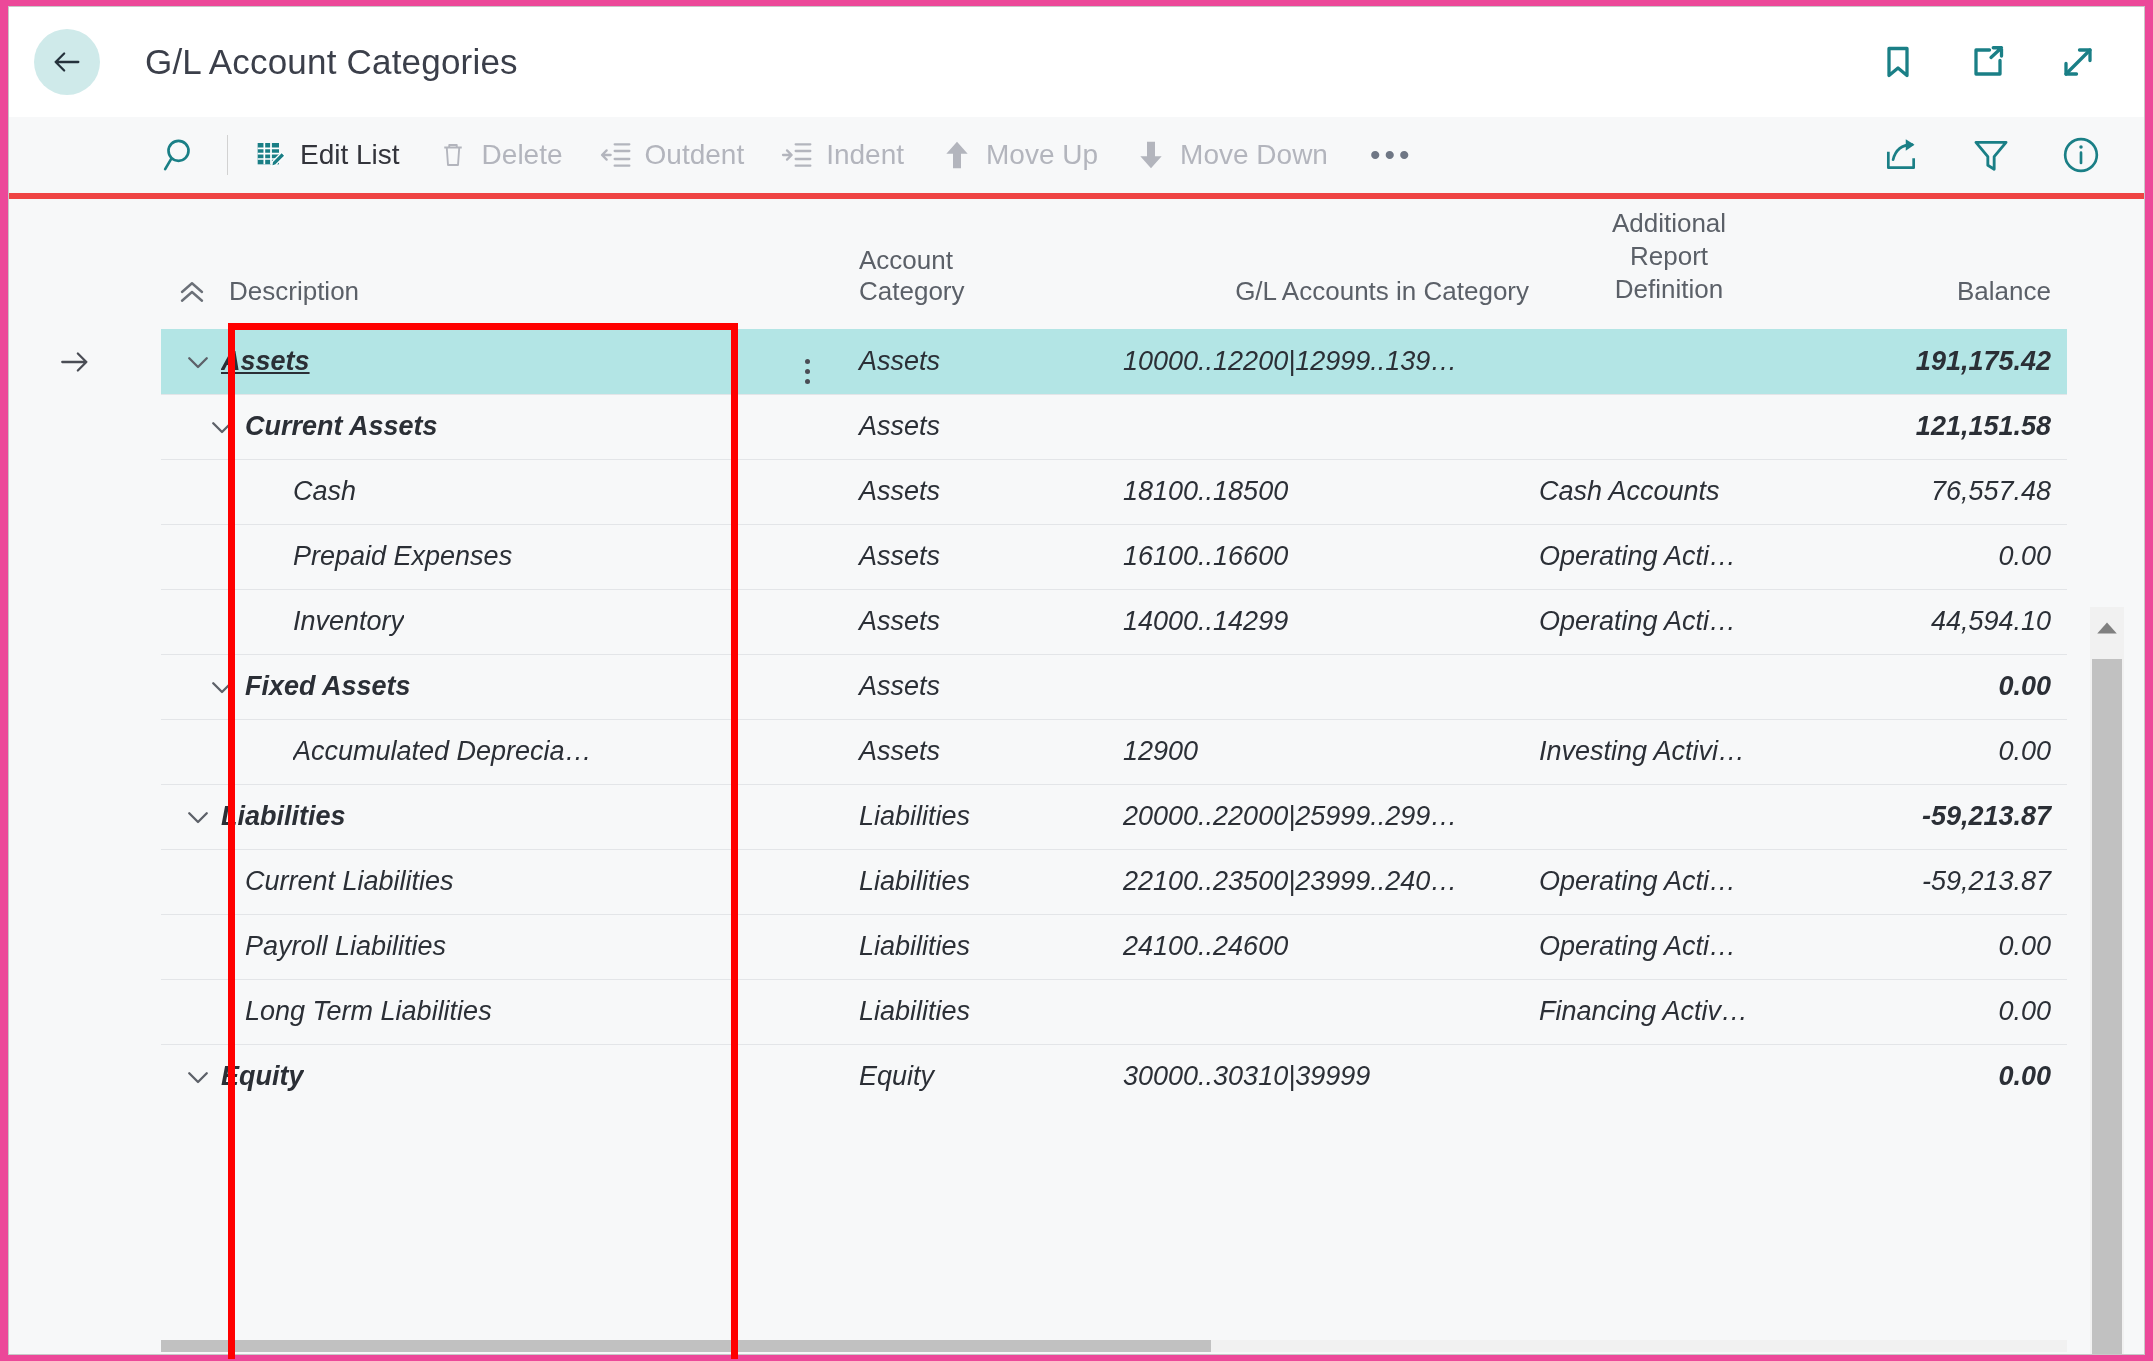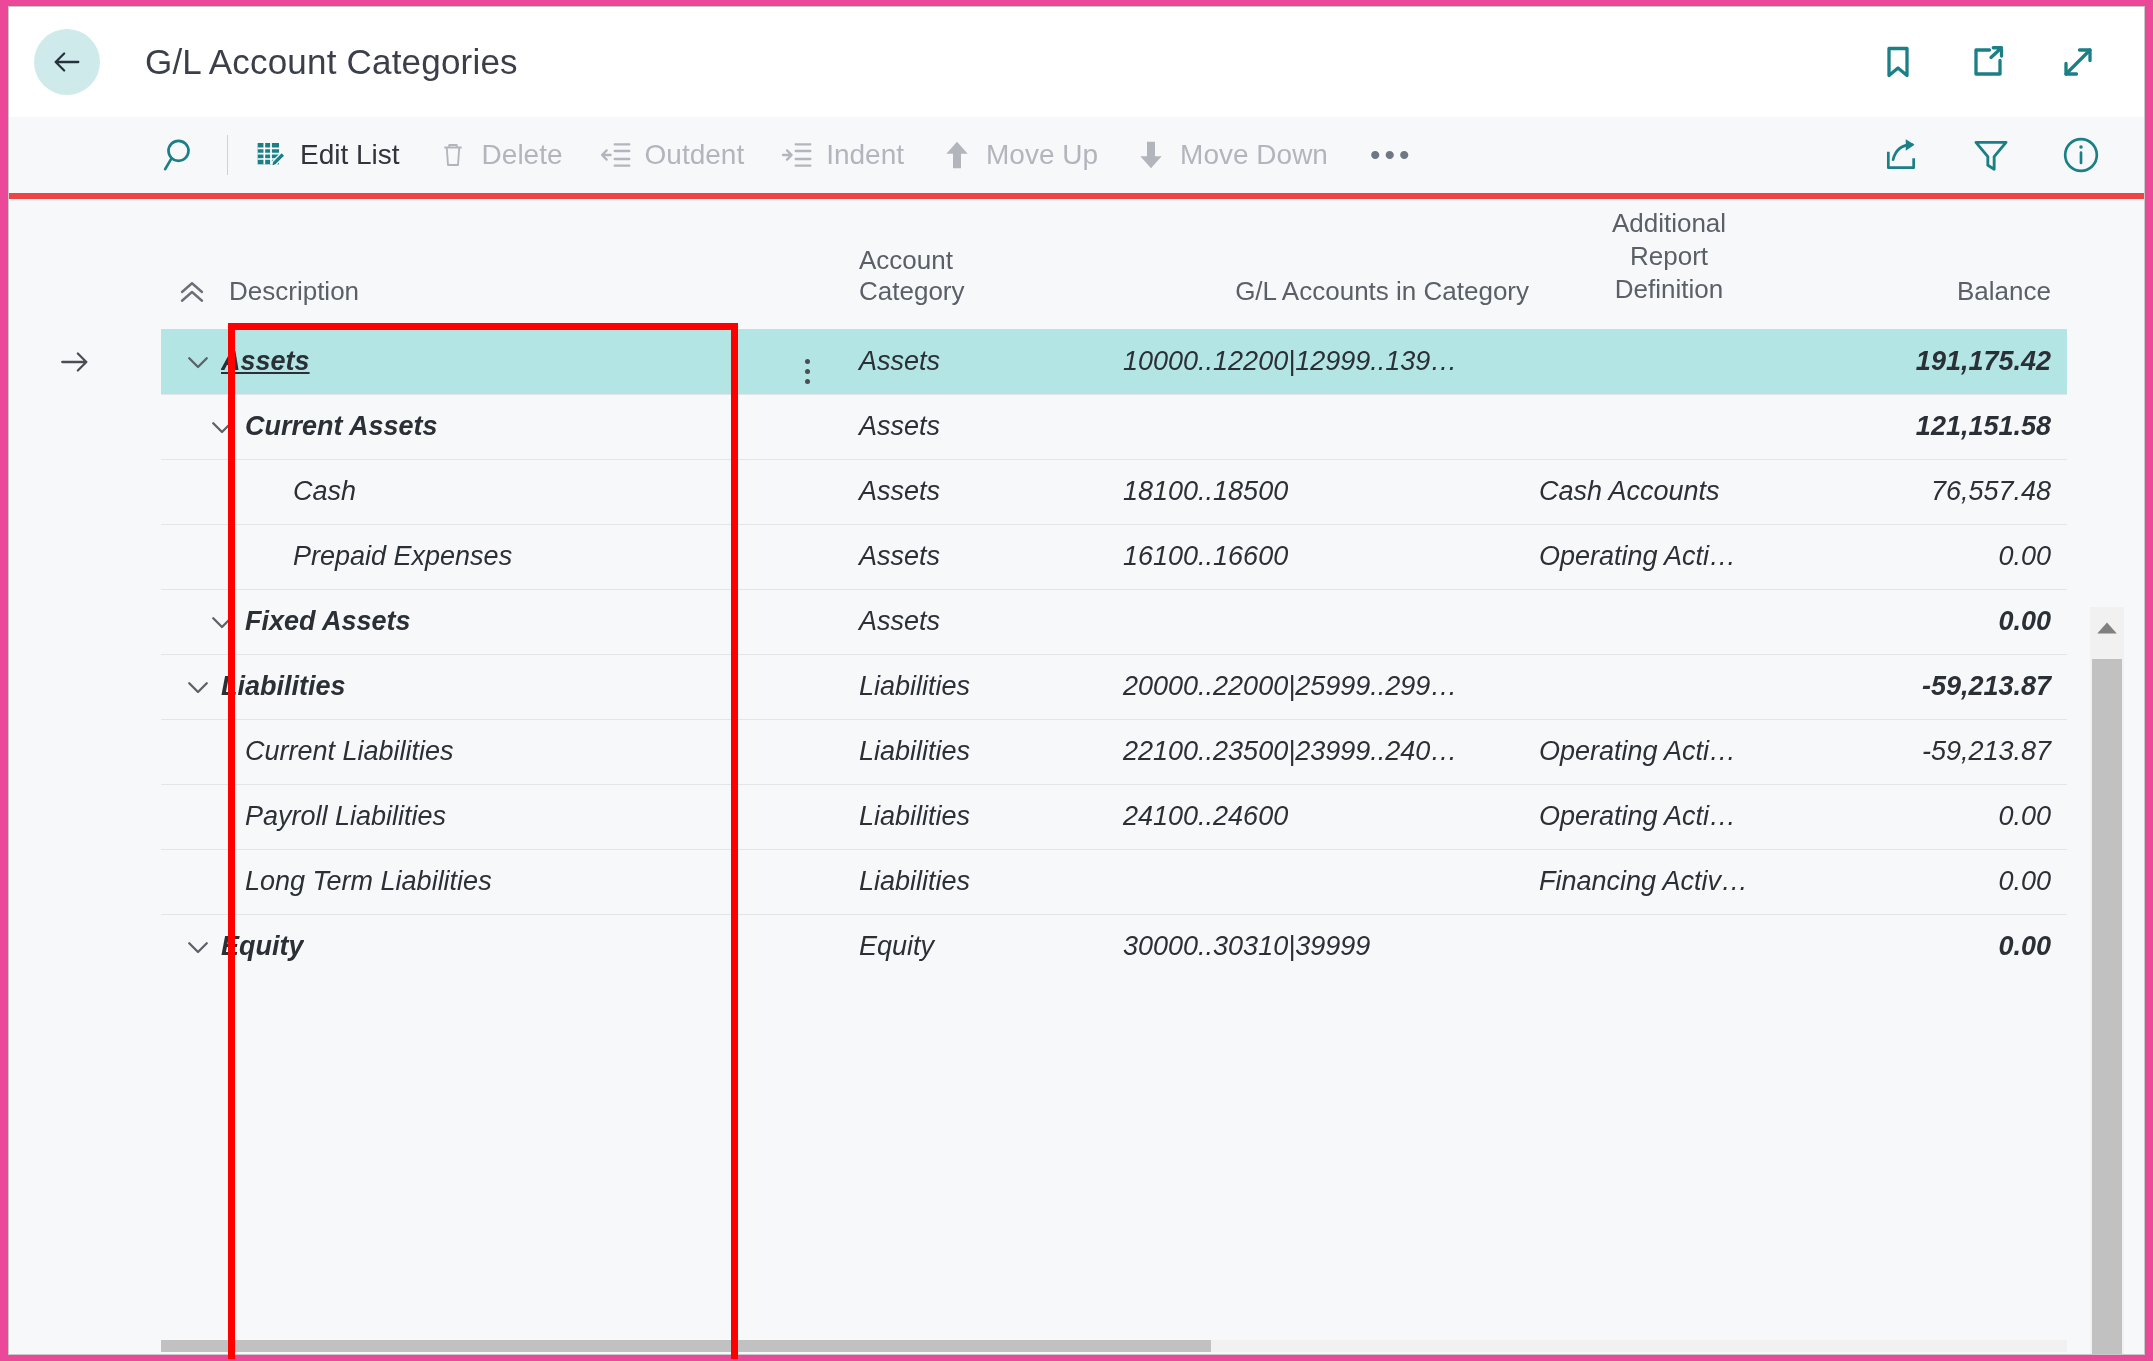--- a/index.html
+++ b/index.html
@@ -433,36 +433,70 @@
                   </span>
                   <span class="desc-text">Prepaid Expenses</span>
                 </div>
               </td>
               <td class="dots"></td>
               <td class="cat">Assets</td>
               <td class="gl">16100..16600</td>
               <td class="ard">Operating Acti…</td>
               <td class="bal">0.00</td>
             </tr>
+            <tr class="lvl2">
+              <td class="desc">
+                <div class="desc-inner">
+                  <span class="chev empty">
+                    <svg viewBox="0 0 24 24" width="30" height="30" fill="none" stroke="#5d6169" stroke-width="1.9">
+                      <path d="M5 9 L12 16 L19 9" stroke-linecap="round" stroke-linejoin="round"></path>
+                    </svg>
+                  </span>
+                  <span class="desc-text">Inventory</span>
+                </div>
+              </td>
+              <td class="dots"></td>
+              <td class="cat">Assets</td>
+              <td class="gl">14000..14299</td>
+              <td class="ard">Operating Acti…</td>
+              <td class="bal">44,594.10</td>
+            </tr>
             <tr class="lvl1">
               <td class="desc">
                 <div class="desc-inner">
                   <span class="chev">
                     <svg viewBox="0 0 24 24" width="30" height="30" fill="none" stroke="#5d6169" stroke-width="1.9">
                       <path d="M5 9 L12 16 L19 9" stroke-linecap="round" stroke-linejoin="round"></path>
                     </svg>
                   </span>
                   <span class="desc-text bold">Fixed Assets</span>
                 </div>
               </td>
               <td class="dots"></td>
               <td class="cat">Assets</td>
               <td class="gl"></td>
               <td class="ard"></td>
               <td class="bal bold">0.00</td>
+            </tr>
+            <tr class="lvl2">
+              <td class="desc">
+                <div class="desc-inner">
+                  <span class="chev empty">
+                    <svg viewBox="0 0 24 24" width="30" height="30" fill="none" stroke="#5d6169" stroke-width="1.9">
+                      <path d="M5 9 L12 16 L19 9" stroke-linecap="round" stroke-linejoin="round"></path>
+                    </svg>
+                  </span>
+                  <span class="desc-text">Accumulated Deprecia…</span>
+                </div>
+              </td>
+              <td class="dots"></td>
+              <td class="cat">Assets</td>
+              <td class="gl">12900</td>
+              <td class="ard">Investing Activi…</td>
+              <td class="bal">0.00</td>
             </tr>
             <tr class="lvl0">
               <td class="desc">
                 <div class="desc-inner">
                   <span class="chev">
                     <svg viewBox="0 0 24 24" width="30" height="30" fill="none" stroke="#5d6169" stroke-width="1.9">
                       <path d="M5 9 L12 16 L19 9" stroke-linecap="round" stroke-linejoin="round"></path>
                     </svg>
                   </span>
                   <span class="desc-text bold">Liabilities</span>

